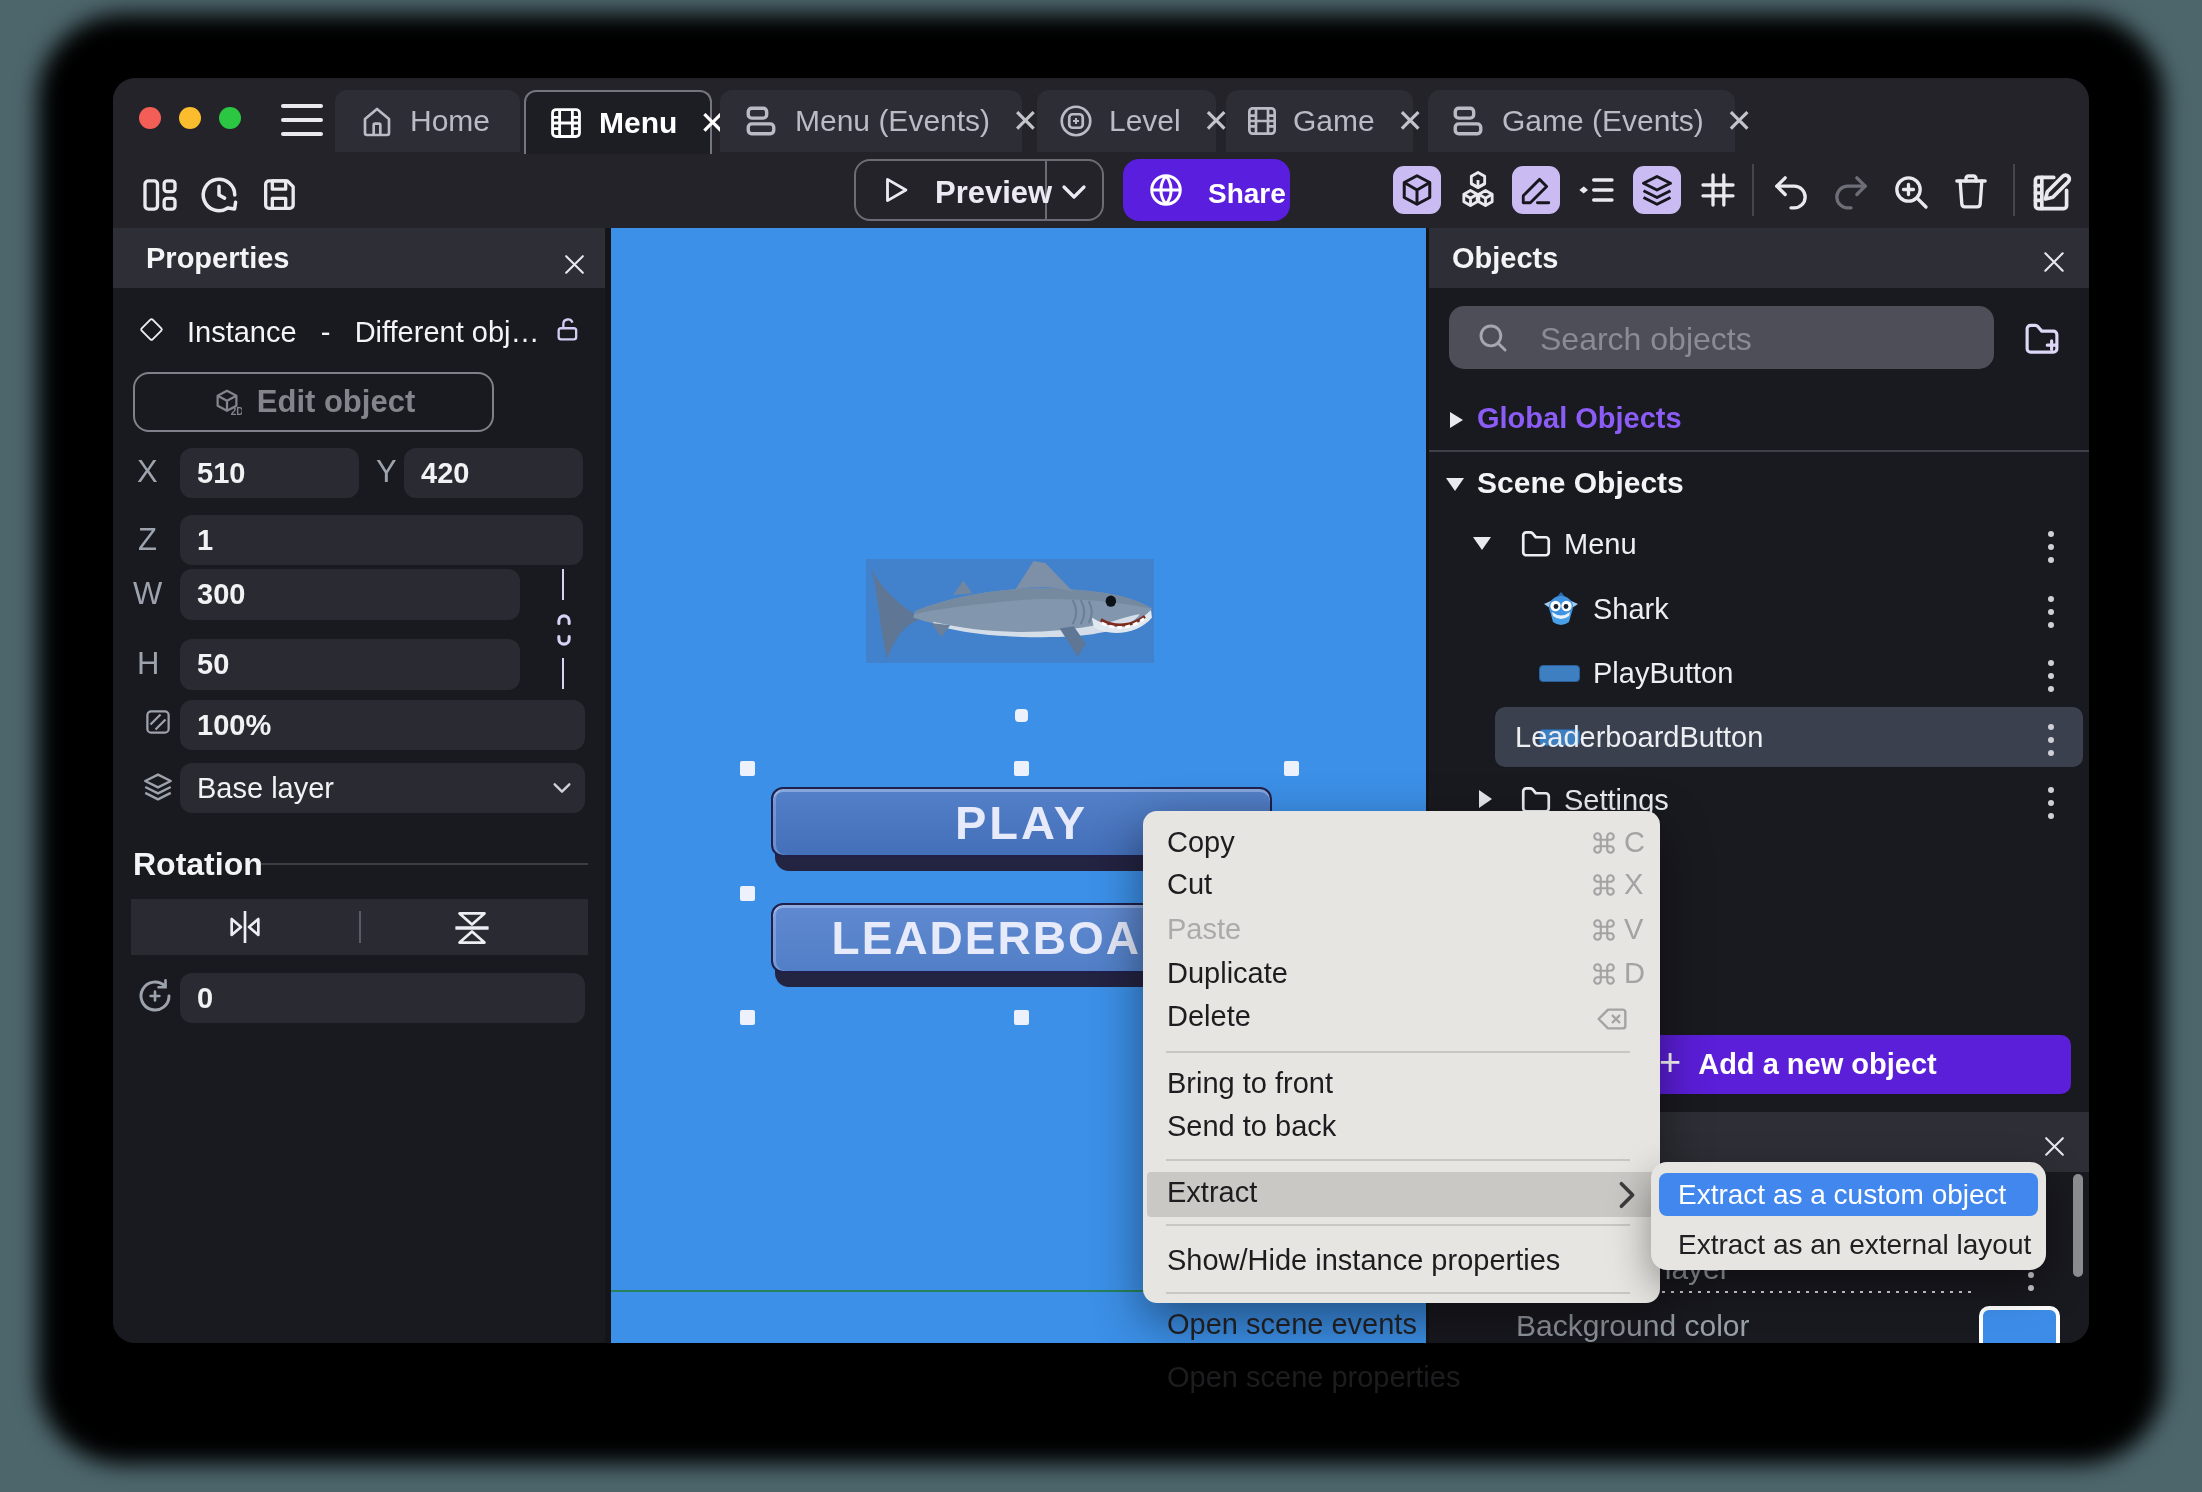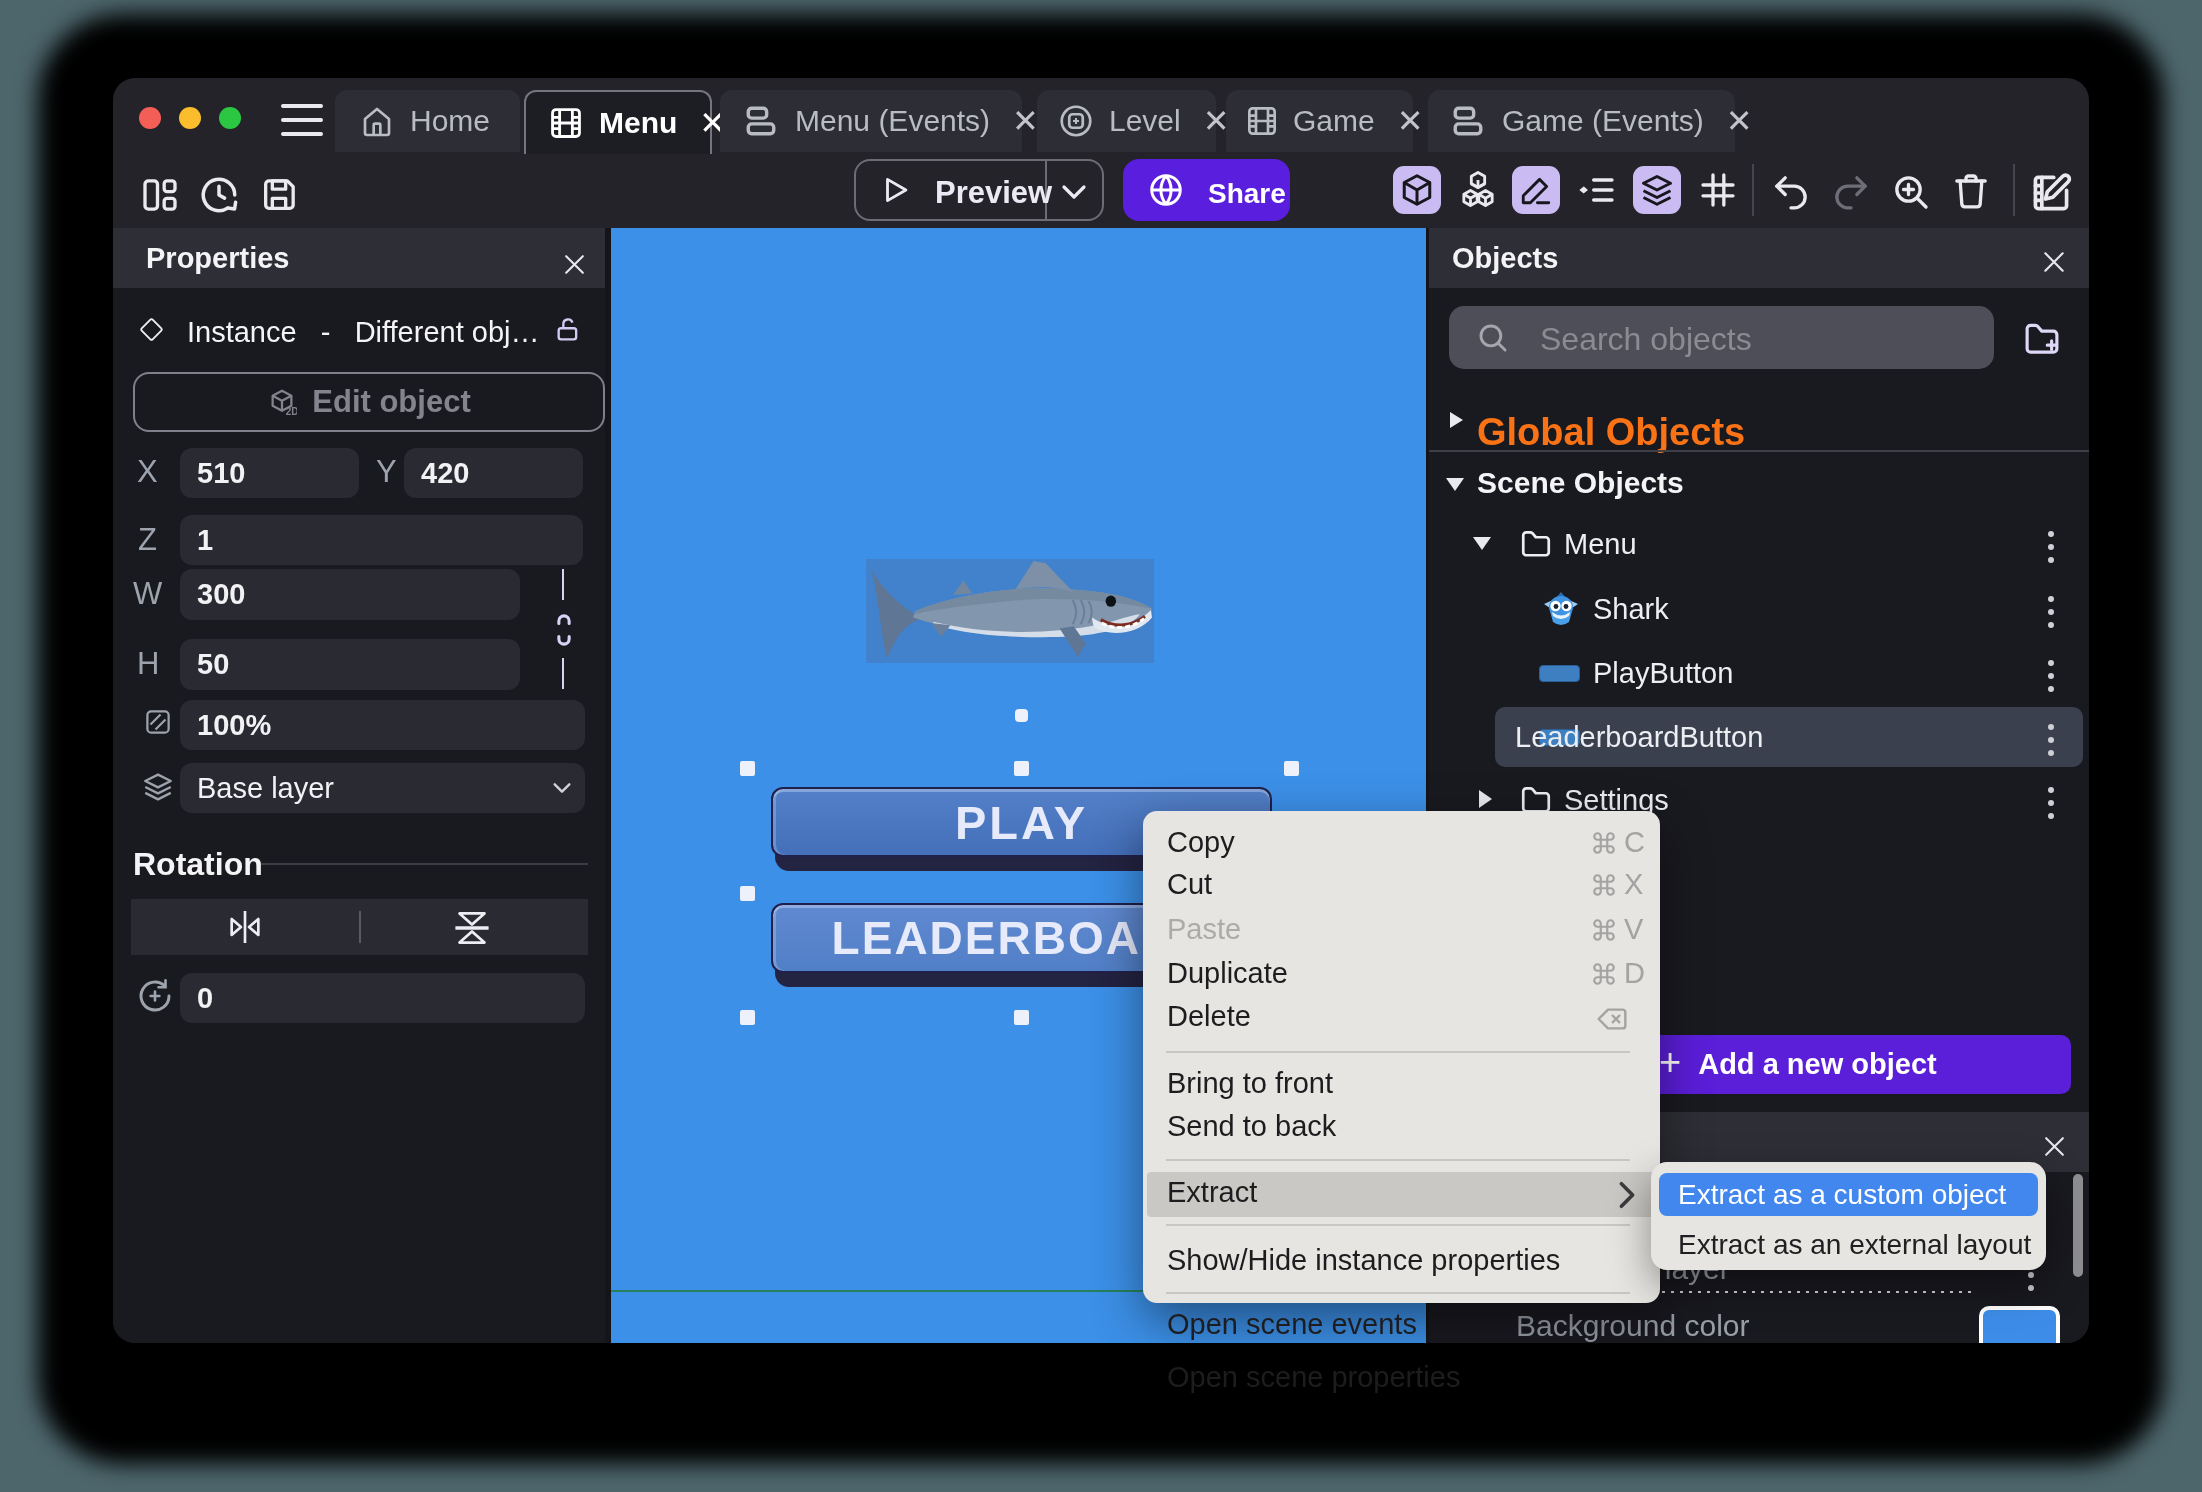--- a/index.html
+++ b/index.html
@@ -212,21 +212,21 @@
       <path d="M4 4 20 20M20 4 4 20"></path>
     </svg>
   <svg class="abs" style="left:26px;top:239px;" width="25" height="25" viewBox="0 0 24 24" fill="none" stroke="#eceef2" stroke-width="1.8">
       <rect x="4.6" y="4.6" width="14.8" height="14.8" rx="1.5" transform="rotate(45 12 12)"></rect>
     </svg>
   <div class="abs" style="left:74px;top:238px;color:#f4f4f6;font-size:29px;">Instance&nbsp;&nbsp;&nbsp;-&nbsp;&nbsp;&nbsp;Different obj…</div>
   <svg class="abs" style="left:441px;top:238px;" width="28" height="28" viewBox="0 0 24 24" fill="none" stroke="#d3cbf2" stroke-width="2" stroke-linejoin="round">
       <rect x="4" y="10.5" width="15" height="9.5" rx="2"></rect>
       <path d="M8 10.5V7a4 4 0 0 1 7.8-1.3"></path>
     </svg>
-  <div class="abs" style="left:20px;top:294px;width:472px;height:60px;border:2px solid #80808a;border-radius:16px;display:flex;align-items:center;justify-content:center;color:#84848d;font-weight:bold;font-size:31px;">
+  <div class="abs" style="left:20px;top:294px;width:361px;height:60px;border:2px solid #80808a;border-radius:16px;display:flex;align-items:center;justify-content:center;color:#84848d;font-weight:bold;font-size:31px;">
     <svg width="30" height="30" viewBox="0 0 24 24" fill="none" stroke="#84848d" stroke-width="1.8" stroke-linejoin="round" style="margin-right:15px;">
         <path d="M12 3 19.5 7v8L12 19 4.5 15V7z"></path>
         <path d="M4.5 7 12 11l7.5-4M12 11v8"></path>
         <text x="15" y="22" font-size="8" fill="#84848d" stroke="none" font-family="Liberation Sans">2D</text>
       </svg>
     Edit object
   </div>
   <div class="lbl" style="left:24px;top:376px;">X</div>
   <div class="field" style="left:67px;top:370px;width:179px;height:50px;">510</div>
   <div class="lbl" style="left:263px;top:376px;">Y</div>
@@ -284,21 +284,21 @@
   <svg class="abs" style="left:1363px;top:243px;" width="34" height="34" viewBox="0 0 24 24" fill="none" stroke="#a6a6af" stroke-width="2" stroke-linecap="round">
       <circle cx="10.5" cy="10.5" r="7"></circle>
       <path d="m20.5 20.5-5-5"></path>
     </svg>
   <div class="abs" style="left:1427px;top:243px;color:#8b8b94;font-size:32px;">Search objects</div>
   <svg class="abs" style="left:1908px;top:240px;" width="42" height="42" viewBox="0 0 24 24" fill="none" stroke="#ded7f6" stroke-width="1.8" stroke-linejoin="round">
       <path d="M3.5 6.5v11a2 2 0 0 0 2 2h13a2 2 0 0 0 2-2v-8a2 2 0 0 0-2-2h-6.6L9.6 4.8a2 2 0 0 0-1.5-.6H5.5a2 2 0 0 0-2 2z"></path>
       <path d="M17.5 13v5M15 15.5h5" stroke-linecap="round"></path>
     </svg>
   <div class="abs" style="left:1337px;top:334px;width:0;height:0;border-left:13px solid #e8eaef;border-top:8px solid transparent;border-bottom:8px solid transparent;"></div>
-  <div class="abs" style="left:1364px;top:333px;color:#f97316;font-size:38px;font-weight:bold;">Global Objects</div>
+  <div class="abs" style="left:1364px;top:324px;color:#8b5cf6;font-size:29px;font-weight:bold;">Global Objects</div>
   <div class="abs" style="left:1316px;top:372px;width:660px;height:2px;background:#3f3f49;"></div>
   <div class="abs" style="left:1333px;top:400px;width:0;height:0;border-top:13px solid #e8eaef;border-left:9px solid transparent;border-right:9px solid transparent;"></div>
   <div class="abs" style="left:1364px;top:388px;color:#f4f4f6;font-size:30px;font-weight:bold;">Scene Objects</div>
   <div class="abs" style="left:1360px;top:459px;width:0;height:0;border-top:13px solid #e8eaef;border-left:9px solid transparent;border-right:9px solid transparent;"></div>
   <svg class="abs" style="left:1405px;top:448px;" width="36" height="36" viewBox="0 0 24 24" fill="none" stroke="#eceef2" stroke-width="1.8" stroke-linejoin="round">
       <path d="M3.5 6.5v11a2 2 0 0 0 2 2h13a2 2 0 0 0 2-2v-8a2 2 0 0 0-2-2h-6.6L9.6 4.8a2 2 0 0 0-1.5-.6H5.5a2 2 0 0 0-2 2z"></path>
     </svg>
   <div class="orow" style="left:1451px;top:450px;">Menu</div>
   <div class="kebab" style="left:1935px;top:453px;">
       <i></i>

